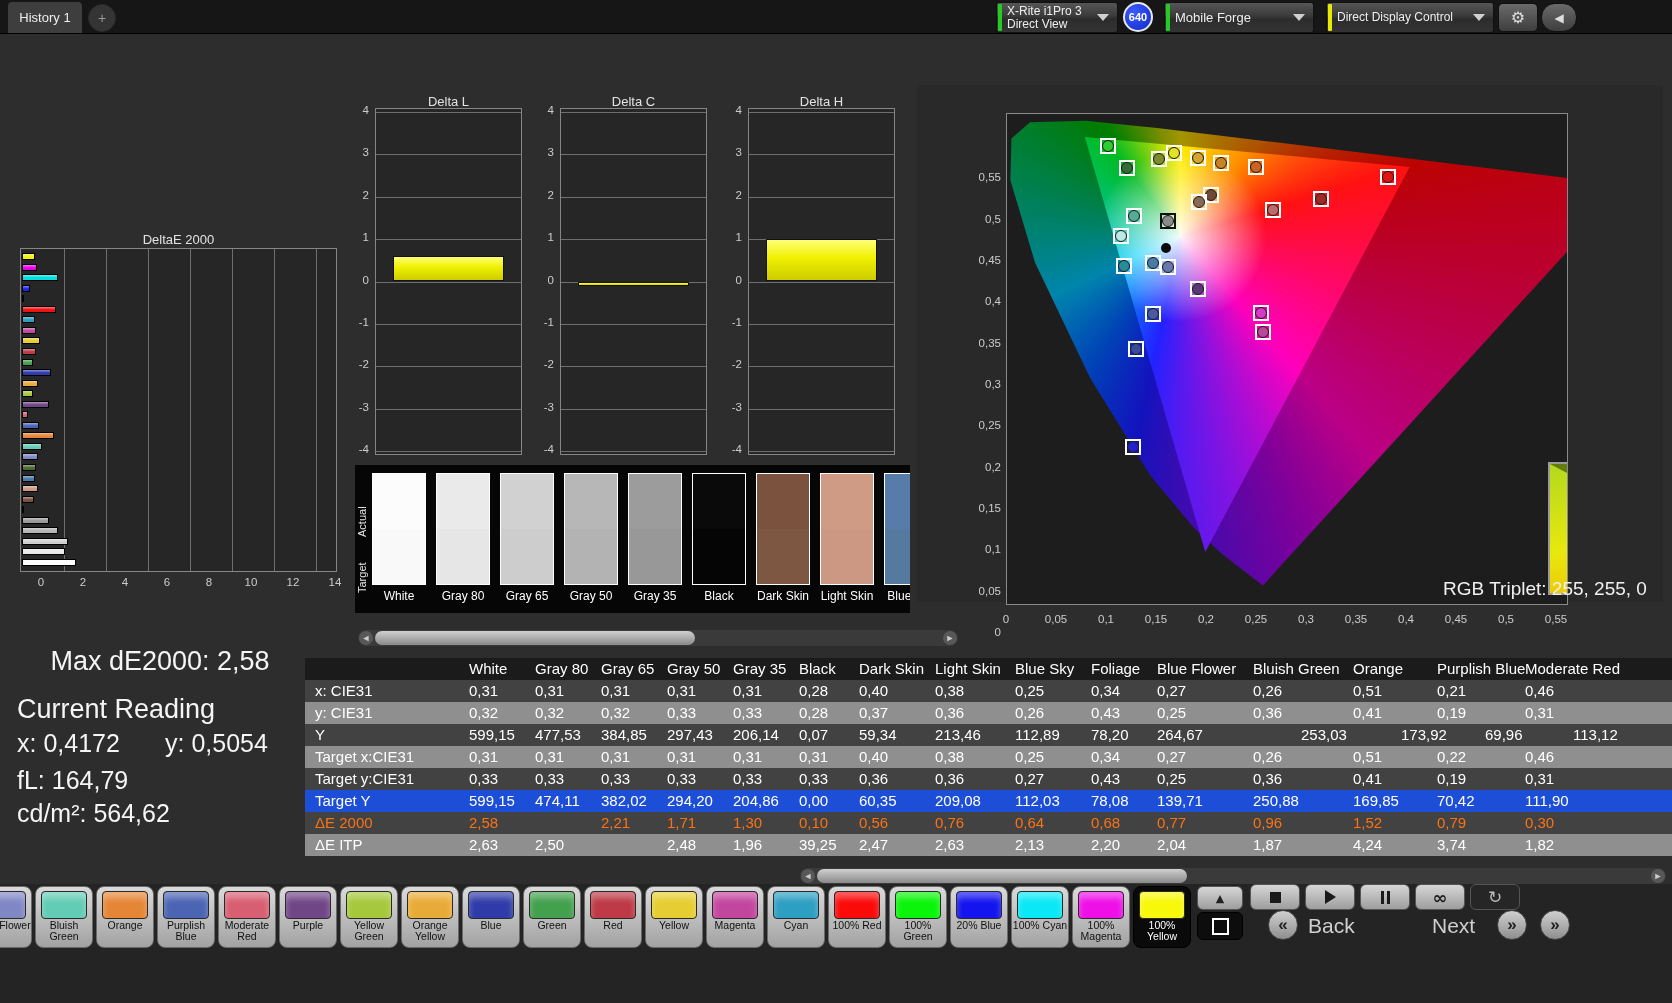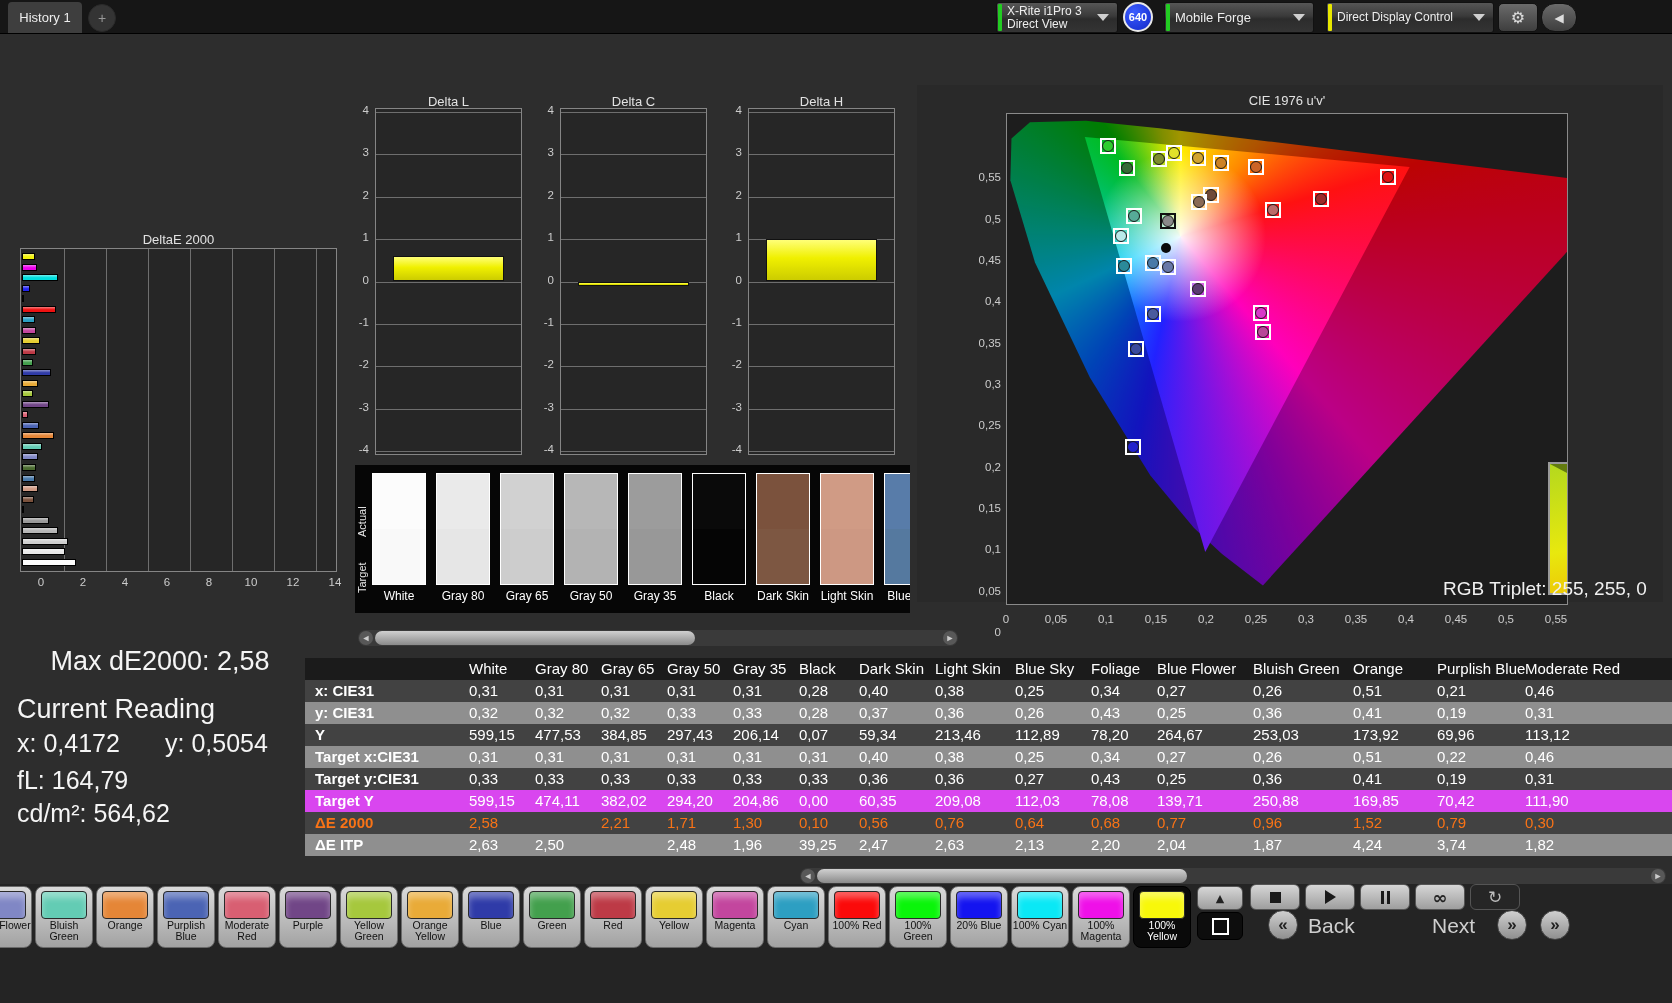--- a/index.html
+++ b/index.html
@@ -38,21 +38,21 @@
   .swlab{position:absolute;top:124px;width:64px;text-align:center;font-size:12px;color:#fff;}
   .sidelab{position:absolute;left:1px;width:14px;font-size:11px;color:#e8e8e8;writing-mode:vertical-rl;transform:rotate(180deg);text-align:center;}
   
   .sbar{position:absolute;height:16px;background:#3a3a3a;border-radius:8px;}
   .sthumb{position:absolute;top:1px;height:14px;border-radius:7px;background:linear-gradient(#d0d0d0,#8a8a8a);}
   .sarrow{position:absolute;top:1px;width:14px;height:14px;border-radius:7px;background:#585858;color:#ccc;
           font-size:9px;display:flex;align-items:center;justify-content:center;}
   
   #detable{position:absolute;left:305px;top:658px;width:1367px;height:201px;overflow:hidden;font-size:15px;}
   .trow{display:flex;height:22px;line-height:22px;white-space:nowrap;}
-  .tlabel{width:158px;padding-left:10px;font-weight:bold;box-sizing:border-box;}
+  .tlabel{width:158px;padding-left:10px;font-weight:normal;box-sizing:border-box;}
   .tcell{box-sizing:border-box;padding-left:6px;}
   
   #ciepanel{position:absolute;left:917px;top:85px;width:746px;height:517px;background:#292929;}
   #cieplot{position:absolute;left:89px;top:28px;width:562px;height:492px;background:#1d1d1d;border:1px solid #8a8a8a;box-sizing:border-box;overflow:hidden;}
   .cielayer{position:absolute;left:0;top:0;width:100%;height:100%;}
   .marker-sq{position:absolute;width:16px;height:16px;border:2px solid #fff;box-sizing:border-box;}
   .marker-ci{position:absolute;width:12px;height:12px;border-radius:50%;border:1.5px solid #1a1a1a;box-sizing:border-box;}
   #inset{position:absolute;left:541px;top:348px;width:197px;height:133px;border:2px solid #9a9a9a;box-sizing:border-box;overflow:hidden;}
   
   #patchbar{position:absolute;left:0;top:884px;width:1672px;height:119px;background:#242424;overflow:hidden;}
@@ -280,21 +280,20 @@
       </div>
       <div class="swlab" style="left: 524px;">Blue Sky</div>
     </div>
   <div class="sbar" style="left:358px;top:630px;width:600px;">
     <div class="sarrow" style="left:1px;">◄</div>
     <div class="sthumb" style="left:17px;width:320px;"></div>
     <div class="sarrow" style="left:585px;">►</div>
   </div>
 
   <div id="ciepanel">
-    <div class="charttitle" style="left:89px;top:8px;width:562px;">CIE 1976 u'v'</div>
     <div id="cieplot">
       <div class="cielayer" id="cie-horseshoe" style="background: conic-gradient(at 31% 25%, rgb(255, 238, 0) 0deg, rgb(255, 136, 0) 40deg, rgb(255, 17, 17) 73deg, rgb(255, 0, 187) 139deg, rgb(34, 34, 255) 192deg, rgb(0, 204, 255) 245deg, rgb(0, 187, 34) 322deg, rgb(205, 224, 0) 350deg, rgb(255, 238, 0) 360deg); clip-path: polygon(0.6% 13.5%, 0.8% 5%, 4.1% 1.7%, 14.1% 1.4%, 27.2% 2.9%, 46.7% 5.6%, 71.8% 9.1%, 92.5% 12%, 110.8% 14.6%, 45.7% 96.2%, 38.4% 89.8%, 33.4% 84.5%, 25.6% 73.8%, 14.8% 53.8%, 5% 30.3%); filter: brightness(0.62) saturate(1.25);"></div>
       <div class="cielayer" id="cie-triangle" style="background: radial-gradient(circle at 31% 25%, rgba(255, 255, 255, 0.95), rgba(255, 255, 255, 0) 16%), conic-gradient(at 31% 25%, rgb(255, 238, 0) 0deg, rgb(255, 136, 0) 40deg, rgb(255, 17, 17) 73deg, rgb(255, 0, 187) 139deg, rgb(34, 34, 255) 192deg, rgb(0, 204, 255) 245deg, rgb(0, 187, 34) 322deg, rgb(205, 224, 0) 350deg, rgb(255, 238, 0) 360deg); clip-path: polygon(13.9% 4.7%, 71.9% 10.8%, 35.4% 89.4%);"></div>
       <div id="cie-markers">
           <div class="marker-sq" style="left: 93.16px; top: 23.98px;"></div>
           <div class="marker-ci" style="left: 95.16px; top: 25.98px; background: rgb(46, 204, 46);"></div>
           <div class="marker-sq" style="left: 112.268px; top: 46.12px;"></div>
           <div class="marker-ci" style="left: 114.268px; top: 48.12px; background: rgb(53, 107, 53);"></div>
           <div class="marker-sq" style="left: 143.74px; top: 36.772px;"></div>
           <div class="marker-ci" style="left: 145.74px; top: 38.772px; background: rgb(125, 141, 45);"></div>
@@ -440,21 +439,21 @@
         <div class="tcell" style="width: 66px;">477,53</div>
         <div class="tcell" style="width: 66px;">384,85</div>
         <div class="tcell" style="width: 66px;">297,43</div>
         <div class="tcell" style="width: 66px;">206,14</div>
         <div class="tcell" style="width: 60px;">0,07</div>
         <div class="tcell" style="width: 76px;">59,34</div>
         <div class="tcell" style="width: 80px;">213,46</div>
         <div class="tcell" style="width: 76px;">112,89</div>
         <div class="tcell" style="width: 66px;">78,20</div>
         <div class="tcell" style="width: 96px;">264,67</div>
-        <div class="tcell" style="width: 100px;">253,03</div>
+        <div class="tcell" style="width: 100px; margin-left: 48px;">253,03</div>
         <div class="tcell" style="width: 84px;">173,92</div>
         <div class="tcell" style="width: 88px;">69,96</div>
         <div class="tcell" style="width: 94px;">113,12</div>
       </div>
       <div class="trow" style="background: rgb(143, 143, 143); color: rgb(255, 255, 255);">
         <div class="tlabel" style="">Target x:CIE31</div>
         <div class="tcell" style="width: 66px;">0,31</div>
         <div class="tcell" style="width: 66px;">0,31</div>
         <div class="tcell" style="width: 66px;">0,31</div>
         <div class="tcell" style="width: 66px;">0,31</div>
@@ -481,21 +480,21 @@
         <div class="tcell" style="width: 76px;">0,36</div>
         <div class="tcell" style="width: 80px;">0,36</div>
         <div class="tcell" style="width: 76px;">0,27</div>
         <div class="tcell" style="width: 66px;">0,43</div>
         <div class="tcell" style="width: 96px;">0,25</div>
         <div class="tcell" style="width: 100px;">0,36</div>
         <div class="tcell" style="width: 84px;">0,41</div>
         <div class="tcell" style="width: 88px;">0,19</div>
         <div class="tcell" style="width: 94px;">0,31</div>
       </div>
-      <div class="trow" style="background: #d946ef; color: rgb(255, 255, 255);">
+      <div class="trow" style="background: #1d4ed8; color: rgb(255, 255, 255);">
         <div class="tlabel" style="">Target Y</div>
         <div class="tcell" style="width: 66px;">599,15</div>
         <div class="tcell" style="width: 66px;">474,11</div>
         <div class="tcell" style="width: 66px;">382,02</div>
         <div class="tcell" style="width: 66px;">294,20</div>
         <div class="tcell" style="width: 66px;">204,86</div>
         <div class="tcell" style="width: 60px;">0,00</div>
         <div class="tcell" style="width: 76px;">60,35</div>
         <div class="tcell" style="width: 80px;">209,08</div>
         <div class="tcell" style="width: 76px;">112,03</div>

